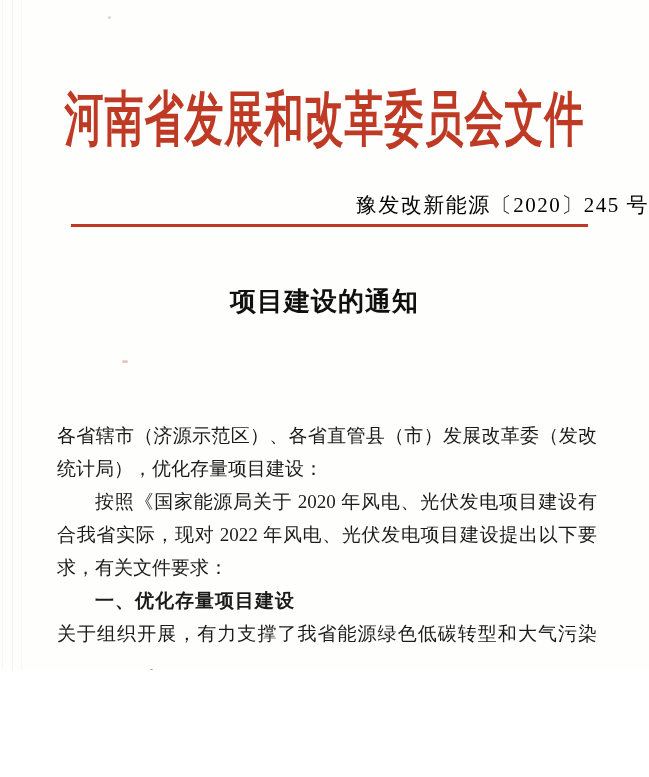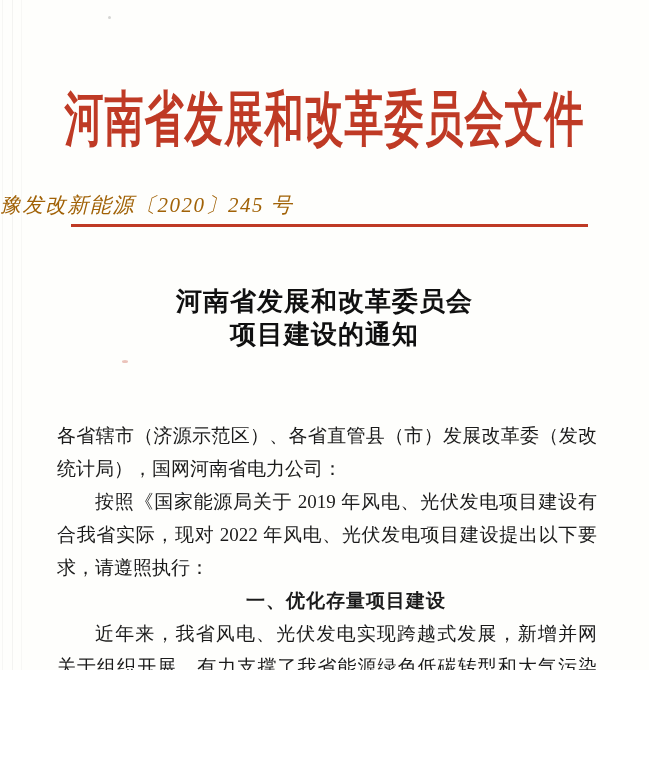--- a/index.html
+++ b/index.html
@@ -21,38 +21,38 @@
   .speck.k4 { left:108px; top:16px; width:3px; height:3px; background:rgba(30,30,30,0.18); }
 
   .red-header {
     position:absolute; top:89px; left:0; width:100%;
     text-align:center; font-weight:bold; font-size:39px; line-height:1;
     letter-spacing:1px; transform:scaleY(1.52); transform-origin:top center;
     white-space:nowrap;
   }
   .doc-number {
     position:absolute; top:191px; left:0; width:100%;
-    text-align:left; font-size:21px; letter-spacing:1.5px; color:#a16207;font-style:italic;
+    text-align:right; font-size:21px; letter-spacing:1.5px; color:#000000;
   }
   .red-rule {
     position:absolute; top:224px; left:71px; width:517px; height:2.5px;
   }
   .doc-title {
     position:absolute; top:285px; left:0; width:100%;
     text-align:center; font-weight:bold; font-size:26px; color:#101010;
   }
   .t-line { line-height:33px; letter-spacing:1px; white-space:nowrap; }
   .doc-body {
     position:absolute; top:419px; left:57px; width:540px;
     font-size:19px; color:#1b1b1b;
   }
   .b-line { height:33px; line-height:33px; white-space:nowrap; overflow:hidden; }
   .b-line.fill { white-space:normal; text-align:justify; text-align-last:justify; }
   .b-line.indent { padding-left:38px; }
-  .b-line.bold { font-family:"Liberation Sans","DejaVu Sans",sans-serif; font-weight:700; letter-spacing:1px;text-align:center; }
+  .b-line.bold { font-family:"Liberation Sans","DejaVu Sans",sans-serif; font-weight:700; letter-spacing:1px; }
   .page-number {
     position:absolute; top:736px; right:94px;
     font-size:15px; letter-spacing:3px; color:#2b2b2b; white-space:nowrap;
   }
 </style>
 </head>
 <body>
 
 <div class="page">
   <div class="scan-line s1"></div>
@@ -63,29 +63,27 @@
   <div class="speck k3"></div>
   <div class="speck k4"></div>
 
   <div class="red-header accent-red" style="color: rgb(191, 58, 37);">河南省发展和改革委员会文件</div>
 
   <div class="doc-number">豫发改新能源〔2020〕245 号</div>
 
   <div class="red-rule" style="background: rgb(191, 58, 37);"></div>
 
   <div class="doc-title" id="title-block">
-      <div class="t-line">河南省发展和改革委员会</div>
       <div class="t-line">项目建设的通知</div>
     </div>
 
   <div class="doc-body" id="body-block">
       <div class="b-line fill">各省辖市（济源示范区）、各省直管县（市）发展改革委（发改</div>
-      <div class="b-line">统计局），国网河南省电力公司：</div>
-      <div class="b-line indent fill">按照《国家能源局关于 2019 年风电、光伏发电项目建设有</div>
+      <div class="b-line">统计局），优化存量项目建设：</div>
+      <div class="b-line indent fill">按照《国家能源局关于 2020 年风电、光伏发电项目建设有</div>
       <div class="b-line fill">合我省实际，现对 2022 年风电、光伏发电项目建设提出以下要</div>
-      <div class="b-line">求，请遵照执行：</div>
+      <div class="b-line">求，有关文件要求：</div>
       <div class="b-line indent bold">一、优化存量项目建设</div>
-      <div class="b-line indent fill">近年来，我省风电、光伏发电实现跨越式发展，新增并网</div>
       <div class="b-line fill">关于组织开展，有力支撑了我省能源绿色低碳转型和大气污染</div>
     </div>
 
   <div class="page-number">— 1 —</div>
 </div>
 
 </body></html>

